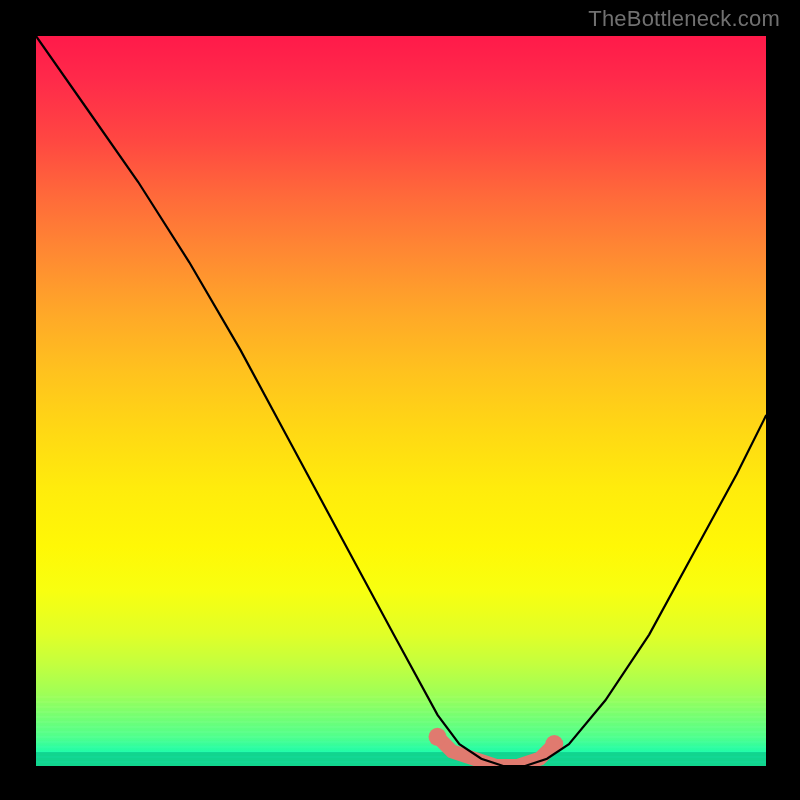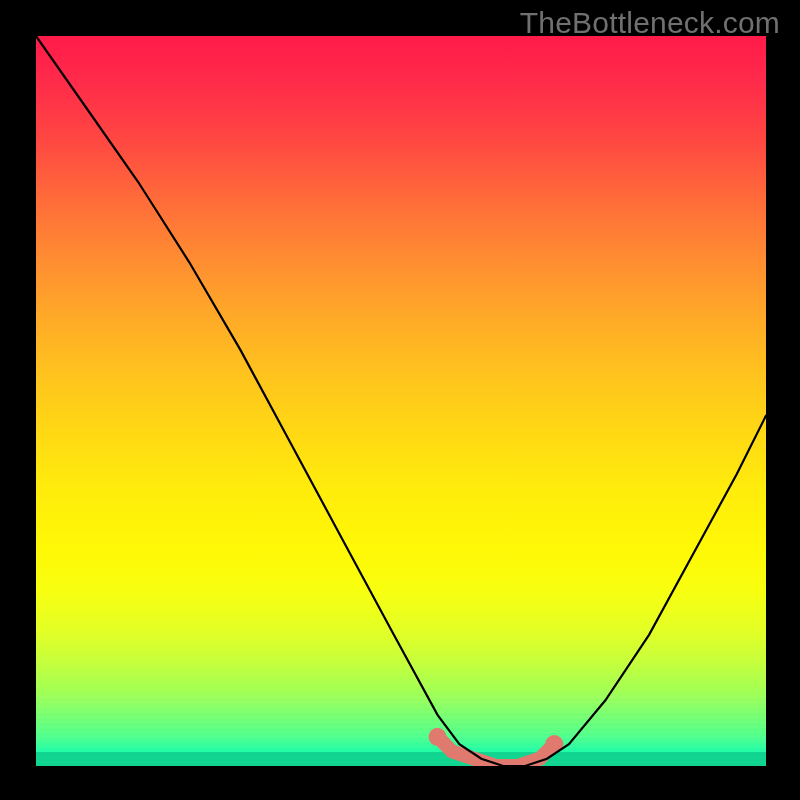--- a/index.html
+++ b/index.html
@@ -11,21 +11,21 @@
     top: 0; left: 0;
     width: 800px; height: 800px;
     background: #000;
   }
 
   .watermark {
     position: absolute;
     top: 6px;
     right: 20px;
     color: #707070;
-    font-size: 30px;
+    font-size: 22px;
     font-weight: 400;
     letter-spacing: 0.2px;
   }
 
   .plot-area {
     position: absolute;
     top: 36px;
     left: 36px;
     width: 730px;
     height: 730px;

